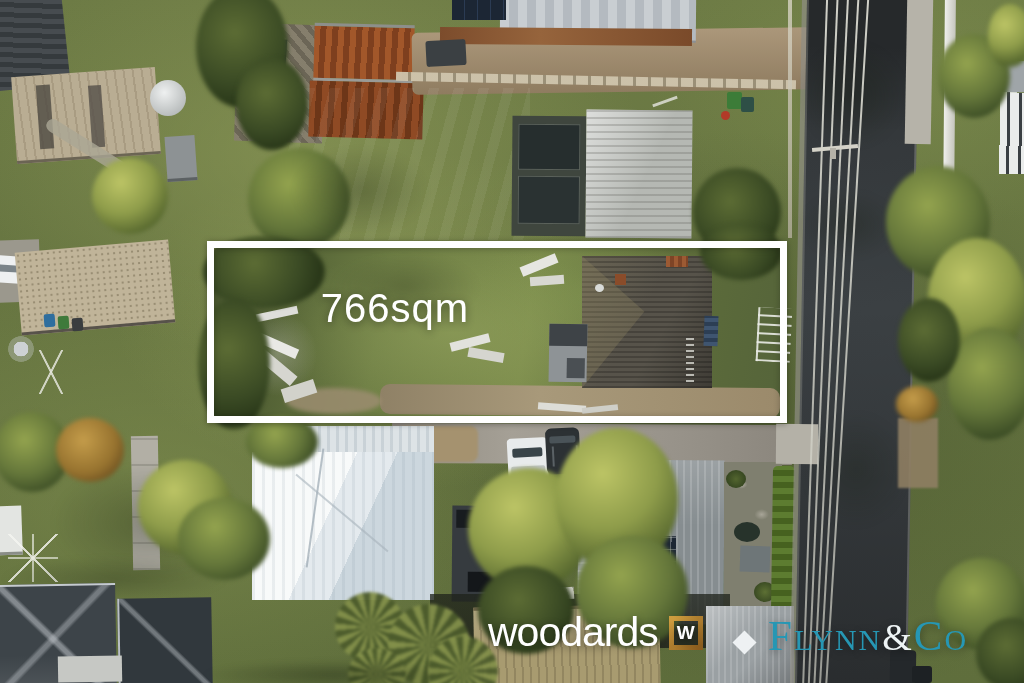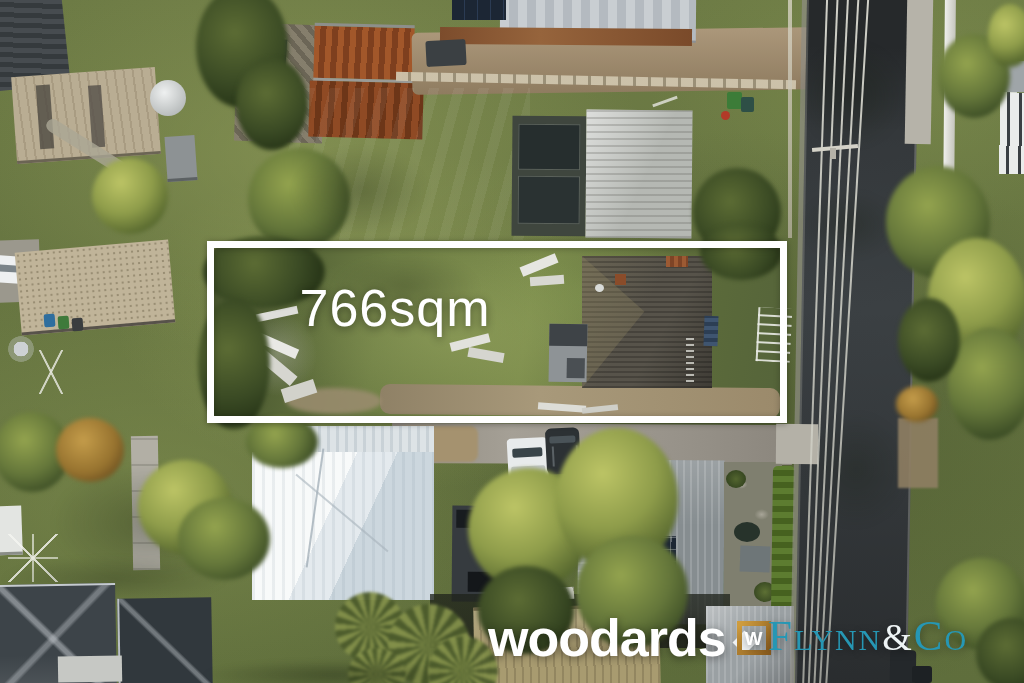--- a/index.html
+++ b/index.html
@@ -18,24 +18,24 @@
   .tree.bright{background:radial-gradient(circle at 38% 32%,#bcc465,#8e9c4a 45%,#55662e 78%,rgba(60,75,35,0) 95%);}
   .tree.mid{background:radial-gradient(circle at 40% 35%,#93a34e,#64763a 50%,#3d4e26 80%,rgba(50,65,30,0) 95%);}
   .tree.dark{background:radial-gradient(circle at 42% 38%,#5c6c34,#3a4a24 55%,#283618 82%,rgba(35,48,22,0) 95%);}
   .tree.autumn{background:radial-gradient(circle at 40% 35%,#c49c4a,#97732f 55%,#6b4f20 82%,rgba(90,70,30,0) 95%);}
   .palm{position:absolute;border-radius:50%;background:repeating-conic-gradient(#83904a 0 12deg,#4c5b2c 12deg 24deg);filter:blur(1.5px);opacity:.95;}
   .shadowb{position:absolute;border-radius:50%;background:radial-gradient(closest-side,rgba(18,26,12,.5),rgba(18,26,12,0));filter:blur(3px);}
   .pline{position:absolute;width:2px;background:linear-gradient(180deg,rgba(228,228,218,.9),rgba(198,198,188,.7));}
   .ws{text-shadow:0 2px 8px rgba(0,0,0,.45);}
   #boundary{position:absolute;left:207px;top:241px;width:580px;height:182px;border:7px solid #ffffff;box-sizing:border-box;
     box-shadow:0 1px 6px rgba(0,0,0,.35), inset 0 1px 6px rgba(0,0,0,.25);z-index:50;}
-  #area-label{position:absolute;left:395px;top:308px;transform:translate(-50%,-50%);color:#fff;font-size:52px;font-weight:300;letter-spacing:1px;z-index:51;}
+  #area-label{position:absolute;left:395px;top:308px;transform:translate(-50%,-50%);color:#fff;font-size:40px;font-weight:300;letter-spacing:1px;z-index:51;}
   #area-qualifier{position:absolute;left:399px;top:348px;transform:translate(-50%,-50%);color:#fff;font-size:28px;font-weight:300;z-index:51;}
   #woodards{position:absolute;left:488px;top:612px;display:flex;align-items:center;gap:11px;z-index:60;}
-  #woodards .wordmark{font-size:52px;font-weight:bold;letter-spacing:-1px;color:#fff;line-height:1;}
+  #woodards .wordmark{font-size:41px;font-weight:normal;letter-spacing:-1px;color:#fff;line-height:1;}
   #woodards .monogram{width:24px;height:24px;border:5px solid #b07f2e;border-image:linear-gradient(135deg,#cf9d3f,#8a5c1e) 1;
     display:flex;align-items:center;justify-content:center;color:#fff;font-weight:bold;font-size:19px;line-height:1;}
   #flynn{position:absolute;left:768px;top:614px;display:flex;align-items:baseline;font-family:"Liberation Serif",serif;letter-spacing:2px;color:#2697b4;z-index:60;}
   #flynn .big{font-size:43px;line-height:1;}
   #flynn .small{font-size:30px;line-height:1;}
   #flynn .amp{font-size:38px;line-height:1;color:#eef4f5;}
 </style>
 </head>
 <body>
 

